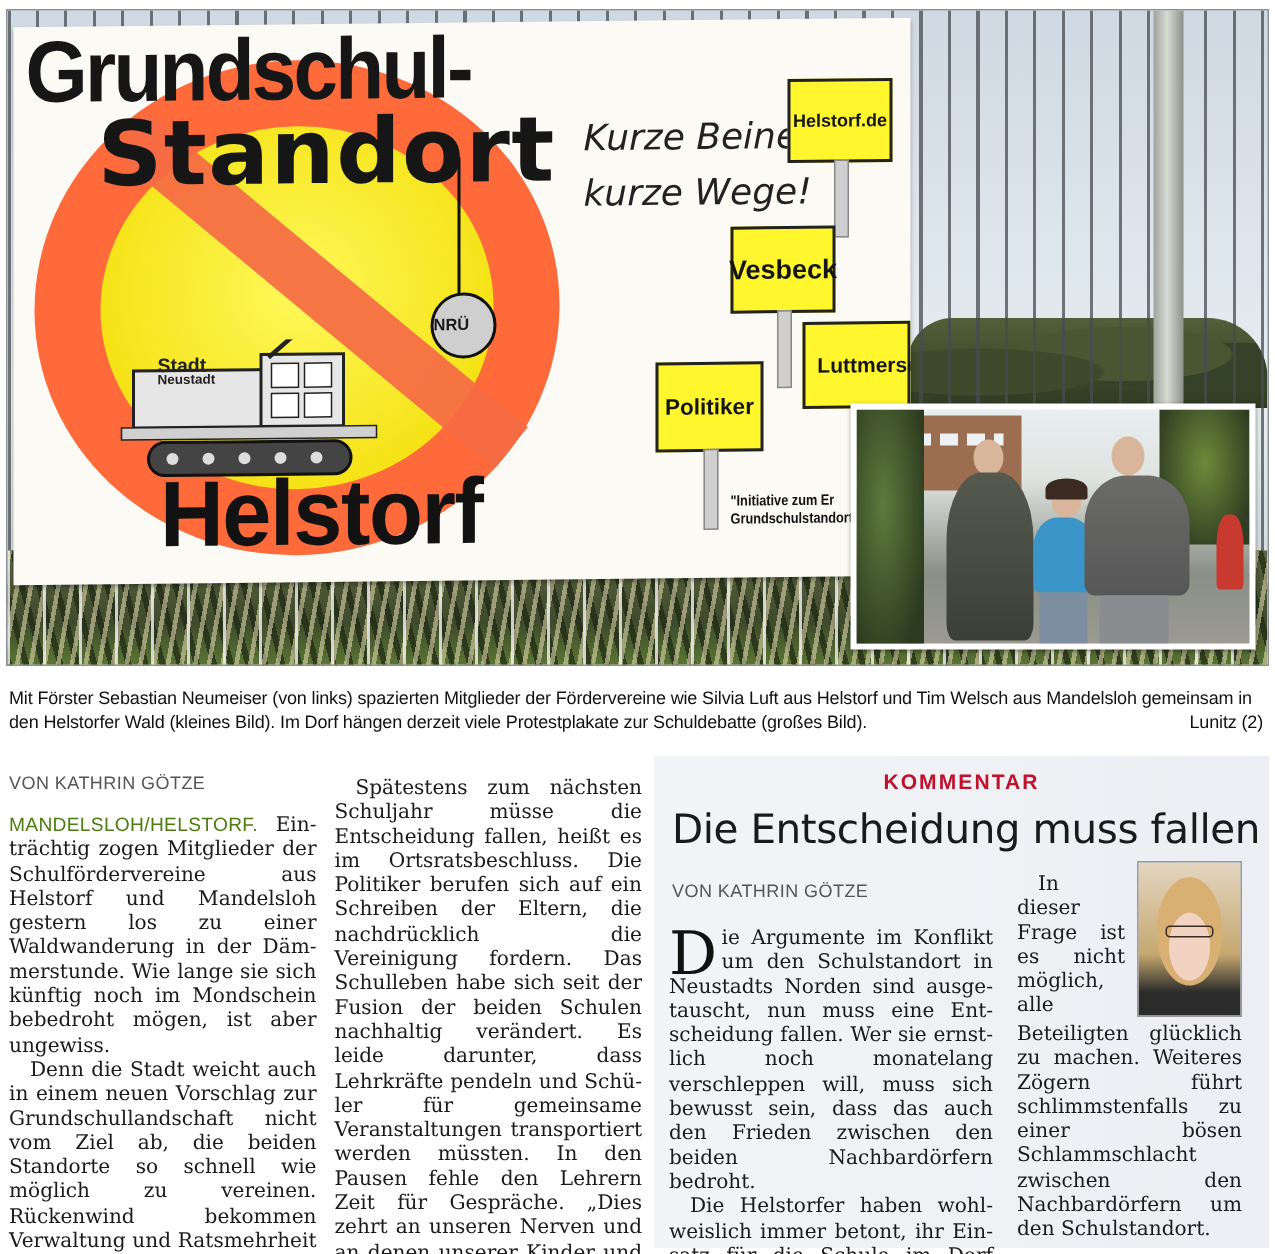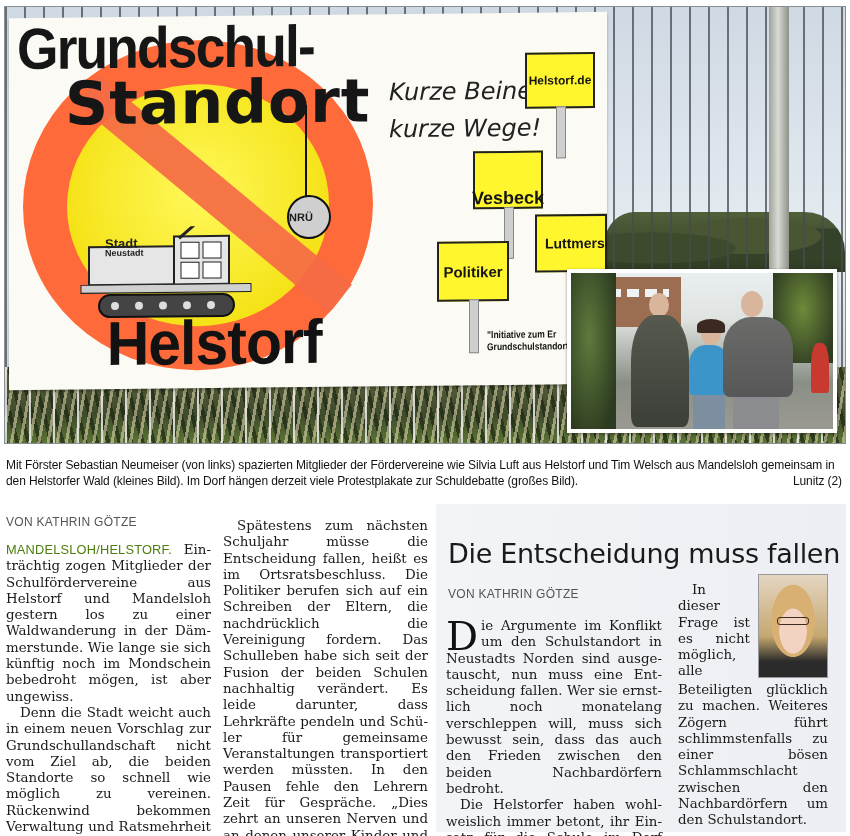--- a/index.html
+++ b/index.html
@@ -127,21 +127,21 @@
 
     <div class="slogan">
       <div>Kurze Beine,</div>
       <div>kurze Wege!</div>
     </div>
 
     <div class="sign" style="left:516px;top:40px;width:70px;height:56px;font-size:12px;">
       <span>Helstorf.de</span>
         <div class="post" style="height:50px;"></div>
     </div>
-    <div class="sign" style="left:464px;top:138px;width:70px;height:58px;font-size:18px;align-items:flex-end;">
+    <div class="sign" style="left:478px;top:138px;width:70px;height:58px;font-size:18px;">
       <span>Vesbeck</span>
         <div class="post" style="height:50px;"></div>
     </div>
     <div class="sign" style="left:526px;top:202px;width:72px;height:58px;font-size:14px;padding-left:24px;">
       <span>Luttmersen</span>
     </div>
     <div class="sign" style="left:428px;top:228px;width:72px;height:60px;font-size:15px;">
       <span>Politiker</span>
         <div class="post" style="height:52px;"></div>
     </div>
@@ -186,20 +186,21 @@
   <p><span class="dateline">MANDELSLOH/HELSTORF.</span> <span>Ein­trächtig zogen Mitglieder der Schulfördervereine aus Helstorf und Mandelsloh gestern los zu ei­ner Waldwanderung in der Däm­merstunde. Wie lange sie sich künftig noch im Mondschein be­bedroht mögen, ist aber ungewiss.</span></p>
   <p class="indent">Denn die Stadt weicht auch in einem neuen Vorschlag zur Grundschullandschaft nicht vom Ziel ab, die beiden Standorte so schnell wie möglich zu vereinen. Rückenwind bekommen Verwal­tung und Ratsmehrheit jetzt aus Mandelsloh: Ortsrat, Schuleltern­schaft und Rieckenberg-Stiftung haben sich deutlich dafür ausge­sprochen – und dafür, dass der Standort Mandelsloh heißt.</p>
 </div>
 
 <div class="col" style="left:223px;top:518px;width:205px;">
   <p class="indent">Spätestens zum nächsten Schul­jahr müsse die Entscheidung fal­len, heißt es im Ortsratsbeschluss. Die Politiker berufen sich auf ein Schreiben der Eltern, die nach­drücklich die Vereinigung fordern. Das Schulleben habe sich seit der Fusion der beiden Schulen nach­haltig verändert. Es leide darunter, dass Lehrkräfte pendeln und Schü­ler für gemeinsame Veranstaltun­gen transportiert werden müssten. In den Pausen fehle den Lehrern Zeit für Gespräche. „Dies zehrt an unseren Nerven und an denen un­serer Kinder und macht unsere Lehrkräfte krank“, so die Eltern.</p>
 
 </div>
 
 <div class="comment-box">
+  <div class="kom-label">KOMMENTAR</div>
   <div class="kom-title">Die Entscheidung muss fallen</div>
   <div class="byline" style="left:12px;top:84px;">VON KATHRIN GÖTZE</div>
 
   <div class="col" style="left:10px;top:114px;width:216px;">
     <p><span class="dropcap">D</span><span>ie Argumente im Konflikt um den Schulstandort in Neustadts Norden sind ausge­tauscht, nun muss eine Ent­scheidung fallen. Wer sie ernst­lich noch monatelang verschlep­pen will, muss sich bewusst sein, dass das auch den Frieden zwischen den beiden Nachbar­dörfern bedroht.</span></p>
     <p class="indent">Die Helstorfer haben wohl­weislich immer betont, ihr Ein­satz für die Schule im Dorf rich­te sich nicht gegen den Standort</p>
   </div>
 
   <div class="col" style="left:242px;top:78px;width:150px;">
     <div style="float:right;width:78px;height:100px;"></div>

